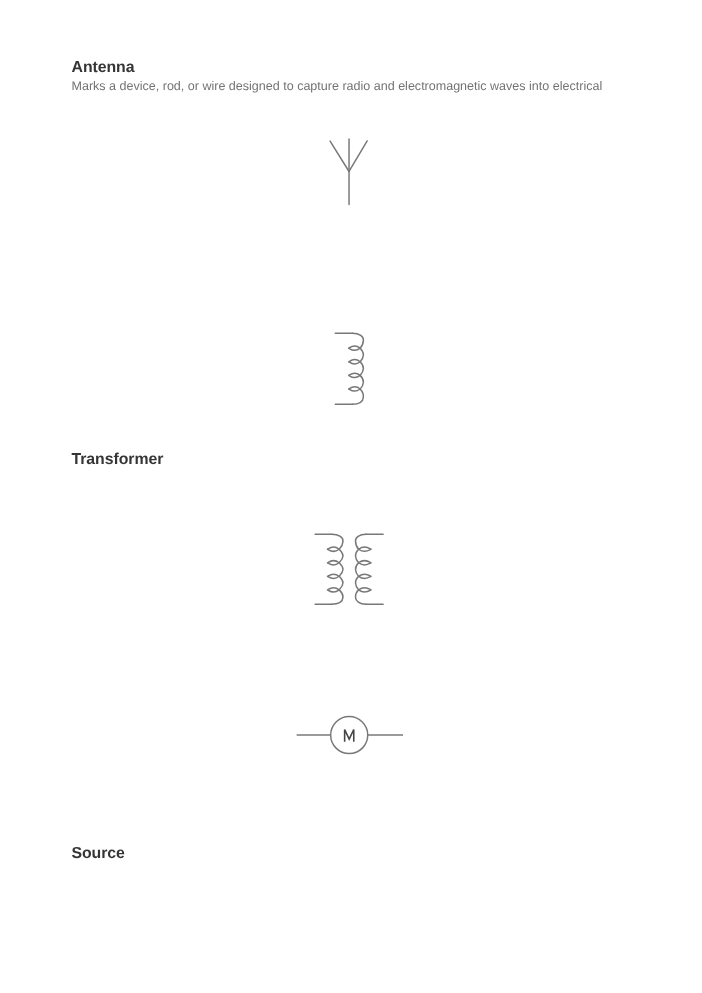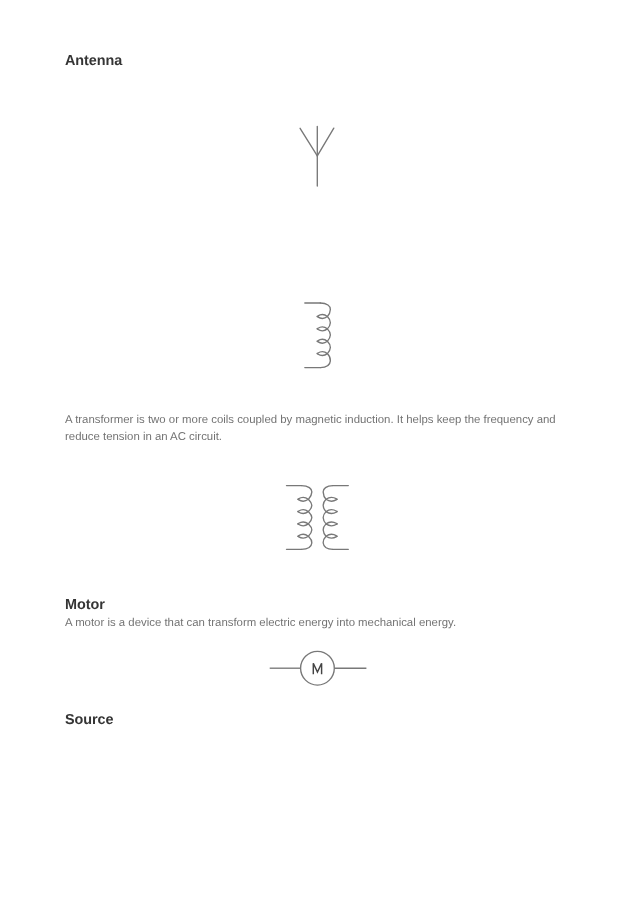--- a/index.html
+++ b/index.html
@@ -10,68 +10,65 @@
   .body{font-size:11.4px;color:#737373;line-height:17px;margin:2.2px 0 0 0;width:500px;}
   .symbol{position:absolute;}
 </style>
 </head>
 <body>
 
 <div class="page">
 
   <div class="section" style="top:53px">
     <h2 class="heading">Antenna</h2>
+    <p class="body">Marks a device, rod, or wire designed to capture radio and electromagnetic waves into electrical</p>
   </div>
 
   <svg class="symbol" style="left:294px;top:120px;" width="48" height="72" viewBox="0 0 48 72">
     <g fill="none" stroke="#787878" stroke-width="1.35" stroke-linecap="round">
       <path d="M23.3 6.4 L23.3 66"></path>
       <path d="M6.1 8.3 L23.3 35.9"></path>
       <path d="M39.8 8.1 L23.3 35.9"></path>
     </g>
   </svg>
 
 
   <svg class="symbol" style="left:300px;top:296px;" width="40" height="80" viewBox="300 296 40 80">
     <g fill="none" stroke="#787878" stroke-width="1.35" stroke-linecap="round">
       <path d="M304.8 303.0 L320.3 303.0"></path>
       <path d="M320.30 303.00C327.05 303.00 330.63 306.10 330.35 309.45C330.15 313.40 329.30 314.55 327.40 316.50C324.31 314.03 321.01 313.95 317.65 316.12C316.74 316.42 316.74 316.58 317.65 316.88C321.01 319.05 324.31 318.97 327.40 316.50C329.30 318.45 330.50 319.80 330.35 322.69C330.20 325.57 329.30 326.92 327.40 328.87C324.31 326.40 321.01 326.32 317.65 328.49C316.74 328.79 316.74 328.95 317.65 329.25C321.01 331.42 324.31 331.34 327.40 328.87C329.30 330.82 330.50 332.17 330.35 335.06C330.20 337.94 329.30 339.29 327.40 341.24C324.31 338.77 321.01 338.69 317.65 340.86C316.74 341.16 316.74 341.32 317.65 341.62C321.01 343.79 324.31 343.71 327.40 341.24C329.30 343.19 330.50 344.54 330.35 347.43C330.20 350.31 329.30 351.66 327.40 353.61C324.31 351.14 321.01 351.06 317.65 353.23C316.74 353.53 316.74 353.69 317.65 354.00C321.01 356.16 324.31 356.08 327.40 353.61C329.30 355.56 330.55 356.71 330.35 360.91C330.07 364.50 327.05 367.60 320.30 367.60"></path>
       <path d="M304.8 367.6 L320.3 367.6"></path>
     </g>
   </svg>
 
   <div class="section" style="top:409.5px">
-    <p class="body">A transformer is two or more coils coupled by magnetic induction. It helps keep the frequency and reduce tension in an AC circuit.</p>
+    <h2 class="heading">Transformer</h2>
   </div>
 
   <svg class="symbol" style="left:282px;top:480px;" width="72" height="76" viewBox="282 480 72 76">
     <g fill="none" stroke="#787878" stroke-width="1.35" stroke-linecap="round">
       <path d="M286.5 485.6 L301.4 485.6"></path>
       <path d="M286.5 549.3 L301.4 549.3"></path>
       <path d="M301.40 485.60C308.50 485.60 312.08 488.70 311.80 492.15C311.60 496.20 310.20 497.35 308.30 499.30C305.15 496.83 301.79 496.75 298.35 498.92C297.44 499.22 297.44 499.38 298.35 499.69C301.79 501.85 305.15 501.77 308.30 499.30C310.20 501.25 311.95 502.60 311.80 505.45C311.65 508.30 310.20 509.65 308.30 511.60C305.15 509.13 301.79 509.05 298.35 511.22C297.44 511.52 297.44 511.68 298.35 511.99C301.79 514.15 305.15 514.07 308.30 511.60C310.20 513.55 311.95 514.90 311.80 517.75C311.65 520.60 310.20 521.95 308.30 523.90C305.15 521.43 301.79 521.35 298.35 523.51C297.44 523.82 297.44 523.98 298.35 524.28C301.79 526.45 305.15 526.37 308.30 523.90C310.20 525.85 311.95 527.20 311.80 530.05C311.65 532.90 310.20 534.25 308.30 536.20C305.15 533.73 301.79 533.65 298.35 535.82C297.44 536.12 297.44 536.28 298.35 536.59C301.79 538.75 305.15 538.67 308.30 536.20C310.20 538.15 312.00 539.30 311.80 543.05C311.52 546.20 308.50 549.30 301.40 549.30"></path>
       <path d="M332.8 485.6 L348.3 485.6"></path>
       <path d="M332.8 549.3 L348.3 549.3"></path>
       <path d="M332.80 485.60C326.50 485.60 322.92 488.70 323.20 492.15C323.40 496.20 324.10 497.35 326.00 499.30C329.36 496.83 332.94 496.75 336.65 498.92C337.56 499.22 337.56 499.38 336.65 499.69C332.94 501.85 329.36 501.77 326.00 499.30C324.10 501.25 323.05 502.60 323.20 505.45C323.35 508.30 324.10 509.65 326.00 511.60C329.36 509.13 332.94 509.05 336.65 511.22C337.56 511.52 337.56 511.68 336.65 511.99C332.94 514.15 329.36 514.07 326.00 511.60C324.10 513.55 323.05 514.90 323.20 517.75C323.35 520.60 324.10 521.95 326.00 523.90C329.36 521.43 332.94 521.35 336.65 523.51C337.56 523.82 337.56 523.98 336.65 524.28C332.94 526.45 329.36 526.37 326.00 523.90C324.10 525.85 323.05 527.20 323.20 530.05C323.35 532.90 324.10 534.25 326.00 536.20C329.36 533.73 332.94 533.65 336.65 535.82C337.56 536.12 337.56 536.28 336.65 536.59C332.94 538.75 329.36 538.67 326.00 536.20C324.10 538.15 323.00 539.30 323.20 543.05C323.48 546.20 326.50 549.30 332.80 549.30"></path>
     </g>
   </svg>
 
-  <div class="section" style="top:596.5px">
-    <h2 class="heading">Motor</h2>
-    <p class="body">A motor is a device that can transform electric energy into mechanical energy.</p>
-  </div>
 
   <svg class="symbol" style="left:264px;top:646px;" width="108" height="46" viewBox="264 646 108 46">
     <g fill="none" stroke="#787878" stroke-width="1.35" stroke-linecap="butt">
       <path d="M269.7 668.2 L300.6 668.2"></path>
       <path d="M334.3 668.2 L366.4 668.2"></path>
       <circle cx="317.45" cy="668.2" r="16.85"></circle>
     </g>
     <g>
       <title>M</title>
       <path fill="none" stroke="#454545" stroke-width="1.45" stroke-linecap="square" stroke-linejoin="miter" d="M313.3 673.5 L313.3 663.2 L317.45 672.0 L321.6 663.2 L321.6 673.5"></path>
     </g>
   </svg>
 
-  <div class="section" style="top:712px">
+  <div class="section" style="top:768px">
     <h2 class="heading">Source</h2>
   </div>
 
 </div>
 
 </body></html>

